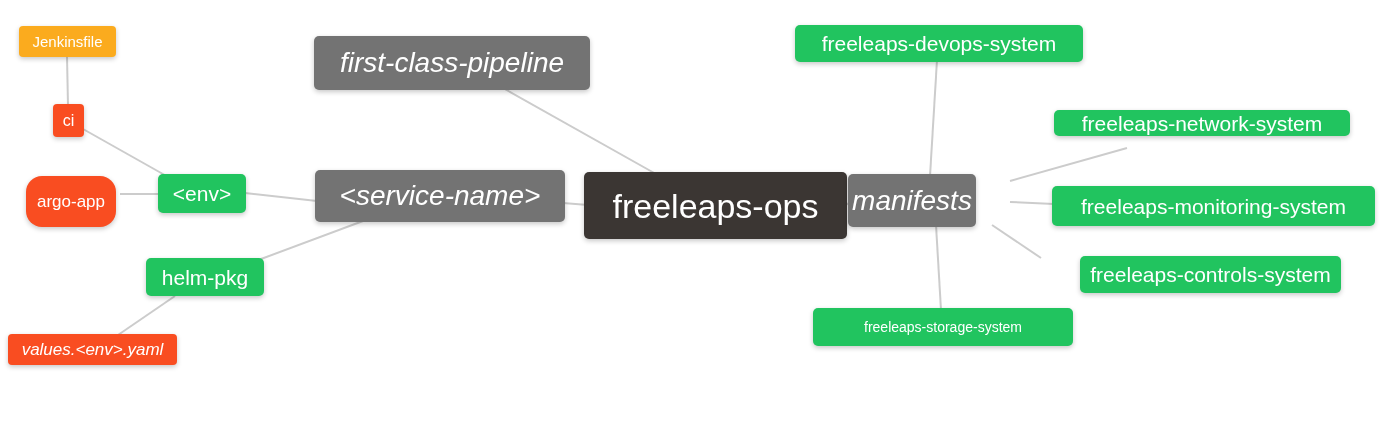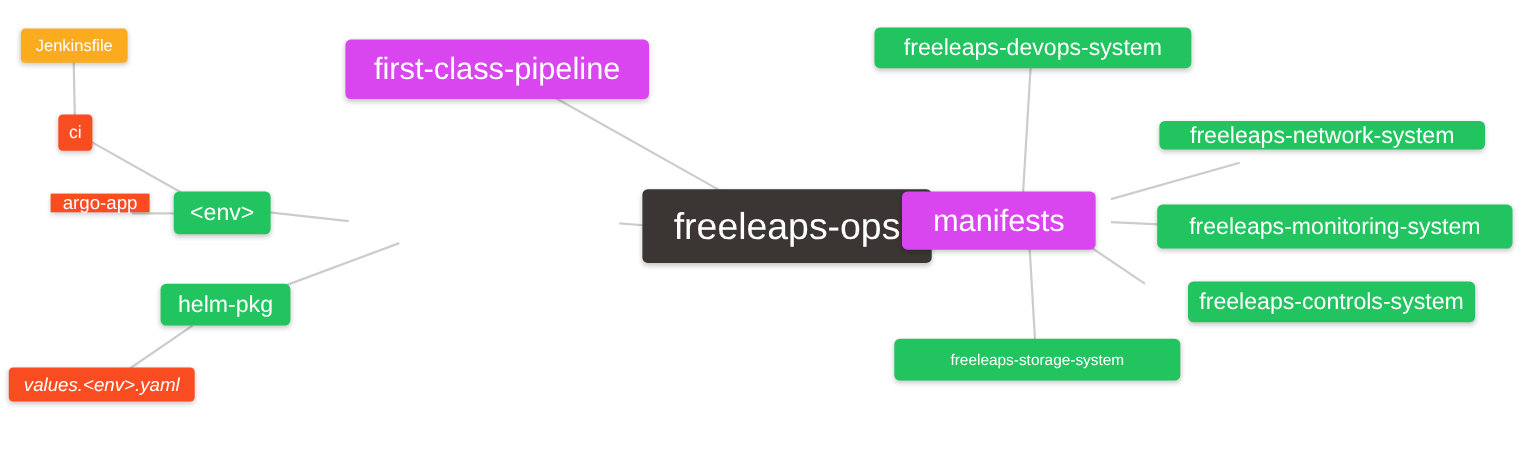--- a/index.html
+++ b/index.html
@@ -30,37 +30,37 @@
     justify-content: center;
     color: #ffffff;
     border-radius: 5px;
     box-shadow: 0 2px 5px rgba(0,0,0,0.22);
     white-space: nowrap;
     line-height: 1;
     cursor: default;
     box-sizing: border-box;
   }
   
-  .c-blue   { background: #d946ef; }
+  .c-blue   { background: #737373; font-style: italic; }
   .c-green  { background: #21c45f; }
   .c-red    { background: #f94d21; }
   .c-orange { background: #fbab1e; }
   .c-dark   { background: #3b3633; }
 
   
   .pos-jenkinsfile { left: 19px;  top: 26px;  width: 97px;  height: 31px; font-size: 15px; border-radius: 4px; }
   .pos-ci          { left: 53px;  top: 104px; width: 31px;  height: 33px; font-size: 16px; border-radius: 4px; }
-  .pos-argo        { left: 46px;  top: 176px; width: 90px;  height: 17px; font-size: 17px; border-radius: 0; }
+  .pos-argo        { left: 26px;  top: 176px; width: 90px;  height: 51px; font-size: 17px; border-radius: 16px; }
   .pos-env         { left: 158px; top: 174px; width: 88px;  height: 39px; font-size: 21px; text-align: center; }
   .pos-helm        { left: 146px; top: 258px; width: 118px; height: 38px; font-size: 21px; }
   .pos-values      { left: 8px;   top: 334px; width: 169px; height: 31px; font-size: 17px; border-radius: 4px; font-style: italic; }
   .pos-pipeline    { left: 314px; top: 36px;  width: 276px; height: 54px; font-size: 28px; }
   .pos-service     { left: 315px; top: 170px; width: 250px; height: 52px; font-size: 28px; }
   .pos-ops         { left: 584px; top: 172px; width: 263px; height: 67px; font-size: 34px; }
-  .pos-manifests   { left: 820px; top: 174px; width: 176px; height: 53px; font-size: 28px; }
+  .pos-manifests   { left: 848px; top: 174px; width: 128px; height: 53px; font-size: 28px; }
   .pos-devops      { left: 795px; top: 25px;  width: 288px; height: 37px; font-size: 21px; }
   .pos-network     { left: 1054px;top: 110px; width: 296px; height: 26px; font-size: 21px; }
   .pos-monitoring  { left: 1052px;top: 186px; width: 323px; height: 40px; font-size: 21px; }
   .pos-controls    { left: 1080px;top: 256px; width: 261px; height: 37px; font-size: 21px; }
   .pos-storage     { left: 813px; top: 308px; width: 260px; height: 38px; font-size: 14px; }
 </style>
 </head>
 <body>
 
 <div class="canvas">
@@ -82,20 +82,21 @@
       <line x1="936" y1="225" x2="941" y2="310" stroke="#cccccc" stroke-width="2"></line>
     </svg>
 
   <div class="node c-orange pos-jenkinsfile">Jenkinsfile</div>
   <div class="node c-red    pos-ci">ci</div>
   <div class="node c-red    pos-argo">argo-app</div>
   <div class="node c-green  pos-env">&lt;env&gt;</div>
   <div class="node c-green  pos-helm">helm-pkg</div>
   <div class="node c-red    pos-values">values.&lt;env&gt;.yaml</div>
   <div class="node c-blue   pos-pipeline">first-class-pipeline</div>
+  <div class="node c-blue   pos-service">&lt;service-name&gt;</div>
   <div class="node c-dark   pos-ops">freeleaps-ops</div>
   <div class="node c-blue   pos-manifests">manifests</div>
   <div class="node c-green  pos-devops">freeleaps-devops-system</div>
   <div class="node c-green  pos-network">freeleaps-network-system</div>
   <div class="node c-green  pos-monitoring">freeleaps-monitoring-system</div>
   <div class="node c-green  pos-controls">freeleaps-controls-system</div>
   <div class="node c-green  pos-storage">freeleaps-storage-system</div>
 
 </div>
 

